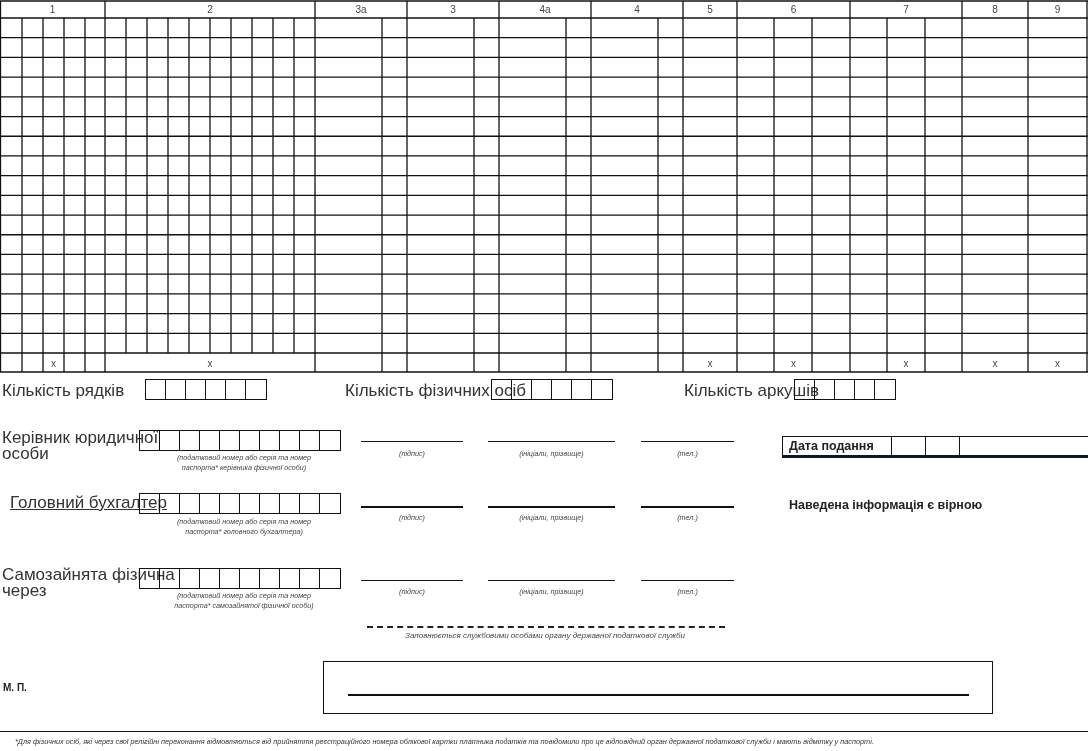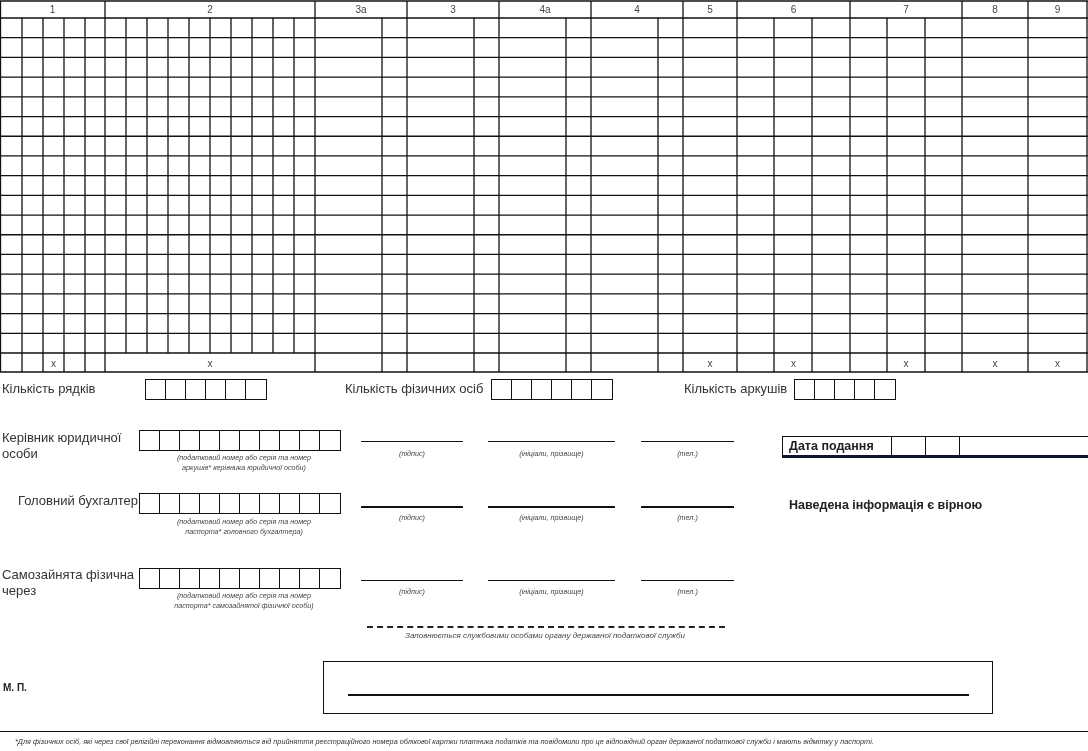--- a/index.html
+++ b/index.html
@@ -2,21 +2,21 @@
 <html><head>
 <meta charset="utf-8">
 <style>
   html, body { margin:0; padding:0; background:#fff; }
   body { width:1088px; height:751px; position:relative; overflow:hidden;
          font-family:"Liberation Sans", sans-serif; color:#222; }
   .abs { position:absolute; }
   #grid { position:absolute; left:0; top:0; }
   #grid line { stroke:#111; stroke-width:1.3; }
   #grid text { font-family:"Liberation Sans", sans-serif; font-size:10px; fill:#444; text-anchor:middle; }
-  .lbl { font-size:13px; color:#333; }
+  .lbl { font-size:17px; color:#333; }
   .boxes { display:flex; border:1px solid #111; height:19px; }
   .boxes span { width:20px; height:19px; border-right:1px solid #111; box-sizing:border-box; }
   .boxes span:last-child { border-right:none; }
   .cap { font-size:7.2px; font-style:italic; color:#444; text-align:center; line-height:10px; }
   .sigline { border-top:1px solid #111; }
   .b { font-weight:bold; }
 </style>
 </head>
 <body>
 
@@ -134,30 +134,30 @@
     <span></span>
     <span></span>
     <span></span>
     <span></span>
     <span></span>
     <span></span>
     <span></span>
   </div>
 <div class="abs cap" style="left:139px;top:453px;width:210px;">
   <div>(податковий номер або серія та номер</div>
-  <div>аркушів* керівника юридичної особи)</div>
+  <div>паспорта* керівника фізичної особи)</div>
 </div>
 <div class="abs sigline" style="left:361px;top:441px;width:102px;"></div>
 <div class="abs cap" style="left:361px;top:449px;width:102px;">(підпис)</div>
 <div class="abs sigline" style="left:488px;top:441px;width:127px;"></div>
 <div class="abs cap" style="left:488px;top:449px;width:127px;">(ініціали, прізвище)</div>
 <div class="abs sigline" style="left:641px;top:441px;width:93px;"></div>
 <div class="abs cap" style="left:641px;top:449px;width:93px;">(тел.)</div>
 
-<div class="abs lbl" style="left:18px;top:493px;">Головний бухгалтер</div>
+<div class="abs lbl" style="left:10px;top:493px;text-decoration:underline;">Головний бухгалтер</div>
 <div class="abs boxes" style="left:139px;top:493px;">
     <span></span>
     <span></span>
     <span></span>
     <span></span>
     <span></span>
     <span></span>
     <span></span>
     <span></span>
     <span></span>

